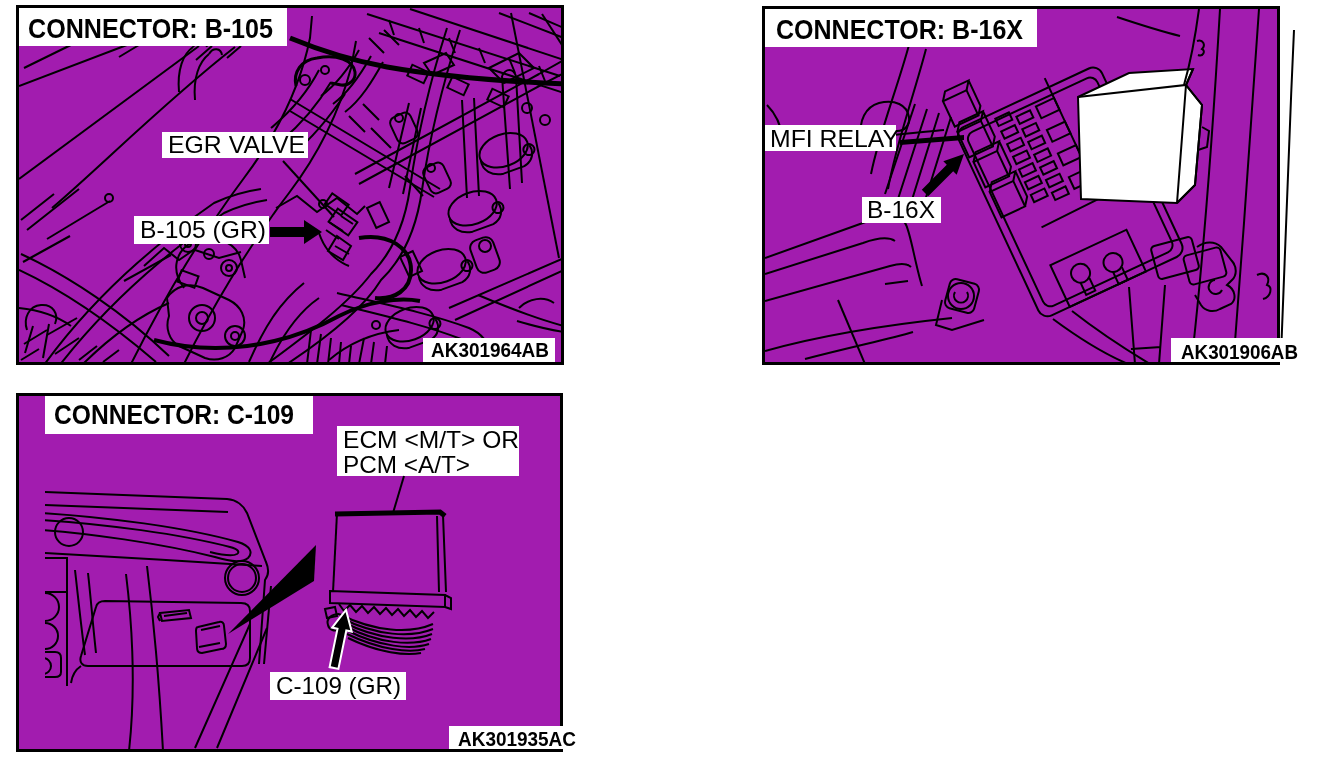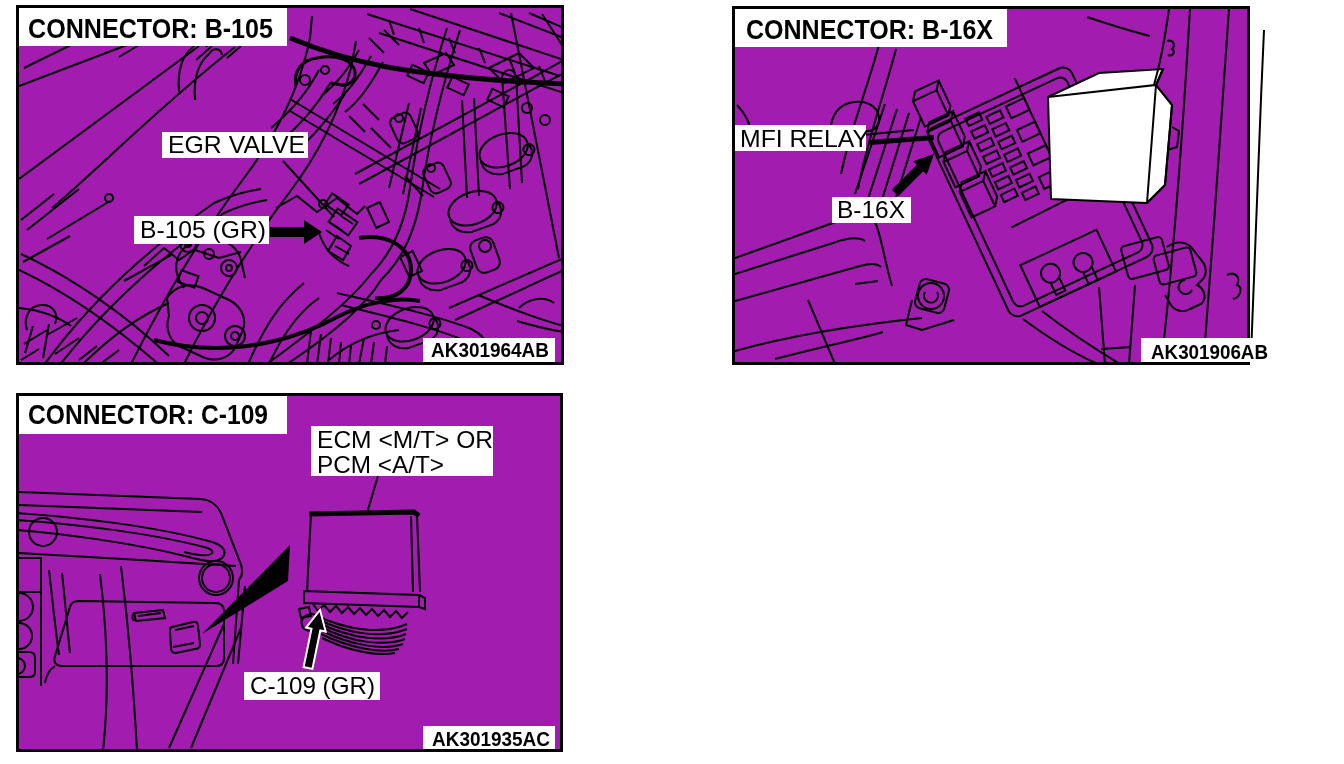--- a/index.html
+++ b/index.html
@@ -1,19 +1,19 @@
 <!DOCTYPE html>
 <html><head>
 <meta charset="utf-8">
 <style>
 html,body{margin:0;padding:0;background:#fff;width:1344px;height:764px;overflow:hidden;}
 .panel{position:absolute;border:3px solid #000;background:#a21caf;box-sizing:border-box;}
 #p1{left:16px;top:5px;width:548px;height:360px;}
-#p2{left:732px;top:6px;width:518px;height:359px;}
-#p3{left:16px;top:393px;width:547px;height:359px;}
+#p2{left:762px;top:6px;width:518px;height:359px;}
+#p3{left:16px;top:393px;width:547px;height:359px;padding-left:26px;}
 svg{display:block;transform:translateZ(0);}
 text{font-family:"Liberation Sans",sans-serif;fill:#000;}
 .hdr{font-size:27.5px;font-weight:bold;}
 .lbl{font-size:24px;}
 .code{font-size:20.5px;font-weight:bold;}
 </style>
 </head>
 <body>
 <div class="panel" id="p1">
 <svg width="542" height="354" viewBox="0 0 542 354" fill="none" stroke="#000" stroke-width="2">

